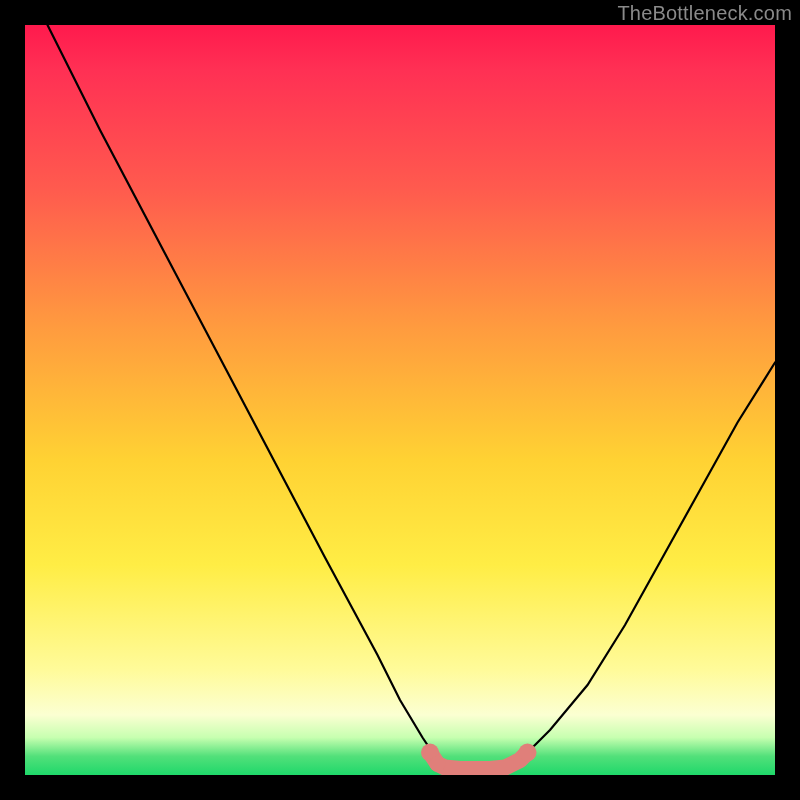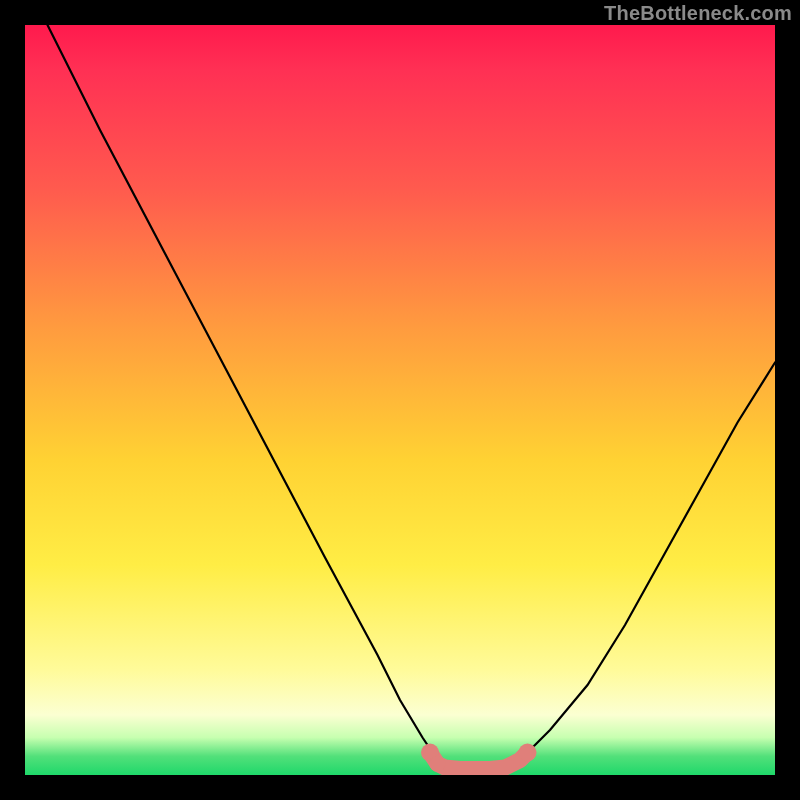--- a/index.html
+++ b/index.html
@@ -11,21 +11,20 @@
     overflow: hidden;
     font-family: Arial, Helvetica, sans-serif;
   }
   .frame {
     position: absolute;
     left: 0;
     top: 0;
     width: 800px;
     height: 800px;
     background: #000;
-    font-weight: bold;
   }
   .plot {
     position: absolute;
     left: 25px;
     top: 25px;
     width: 750px;
     height: 750px;
     
     background: linear-gradient(
       to bottom,

